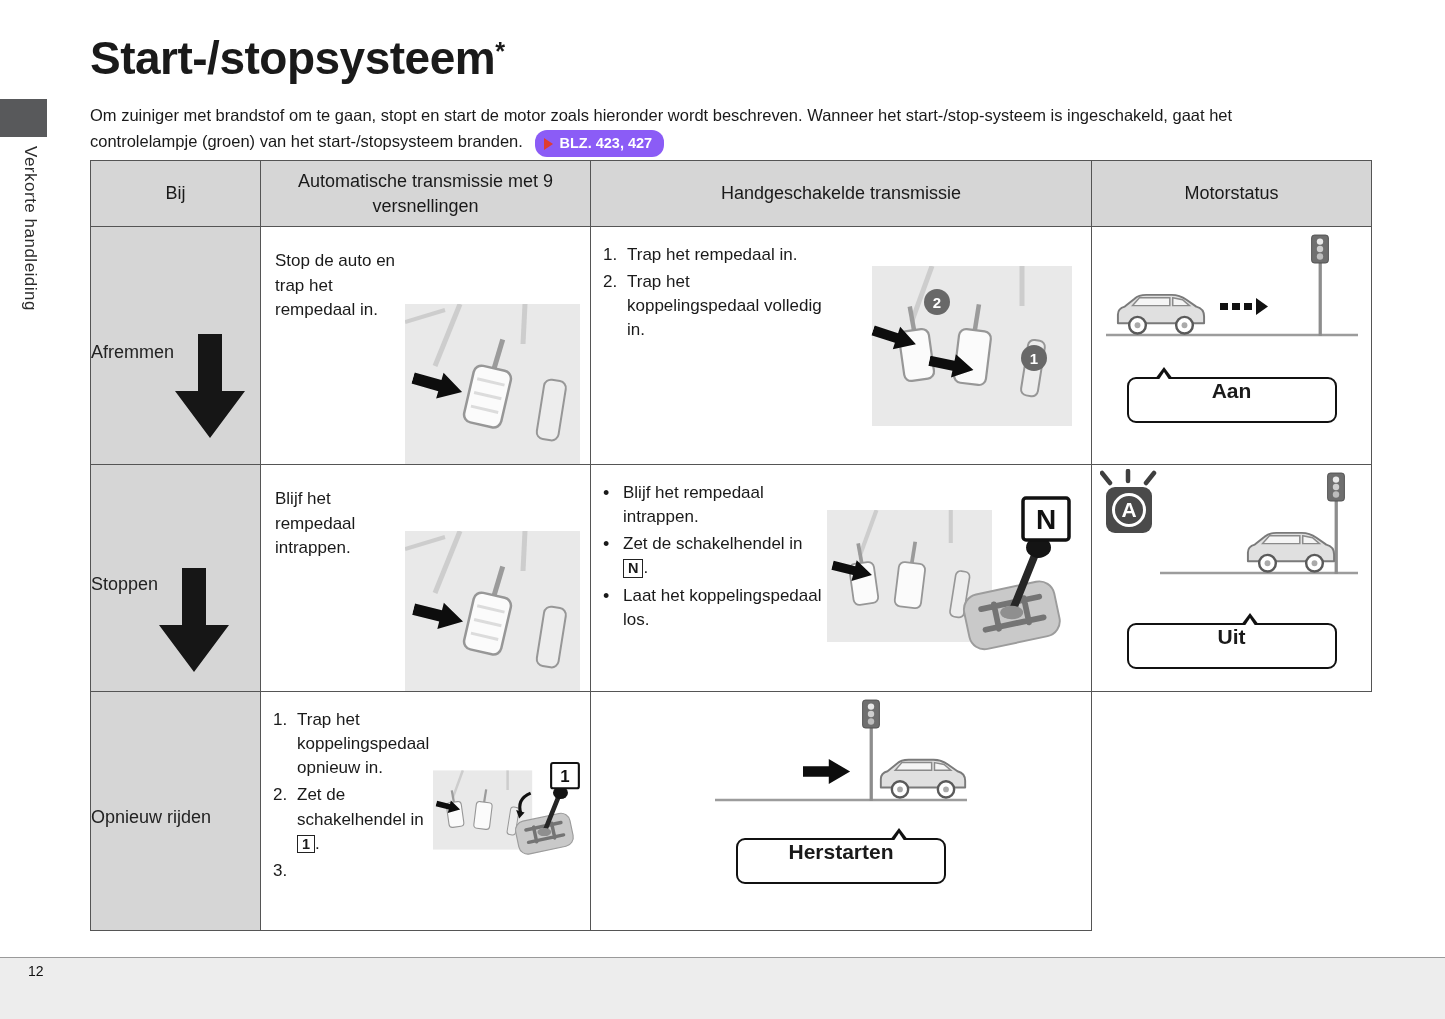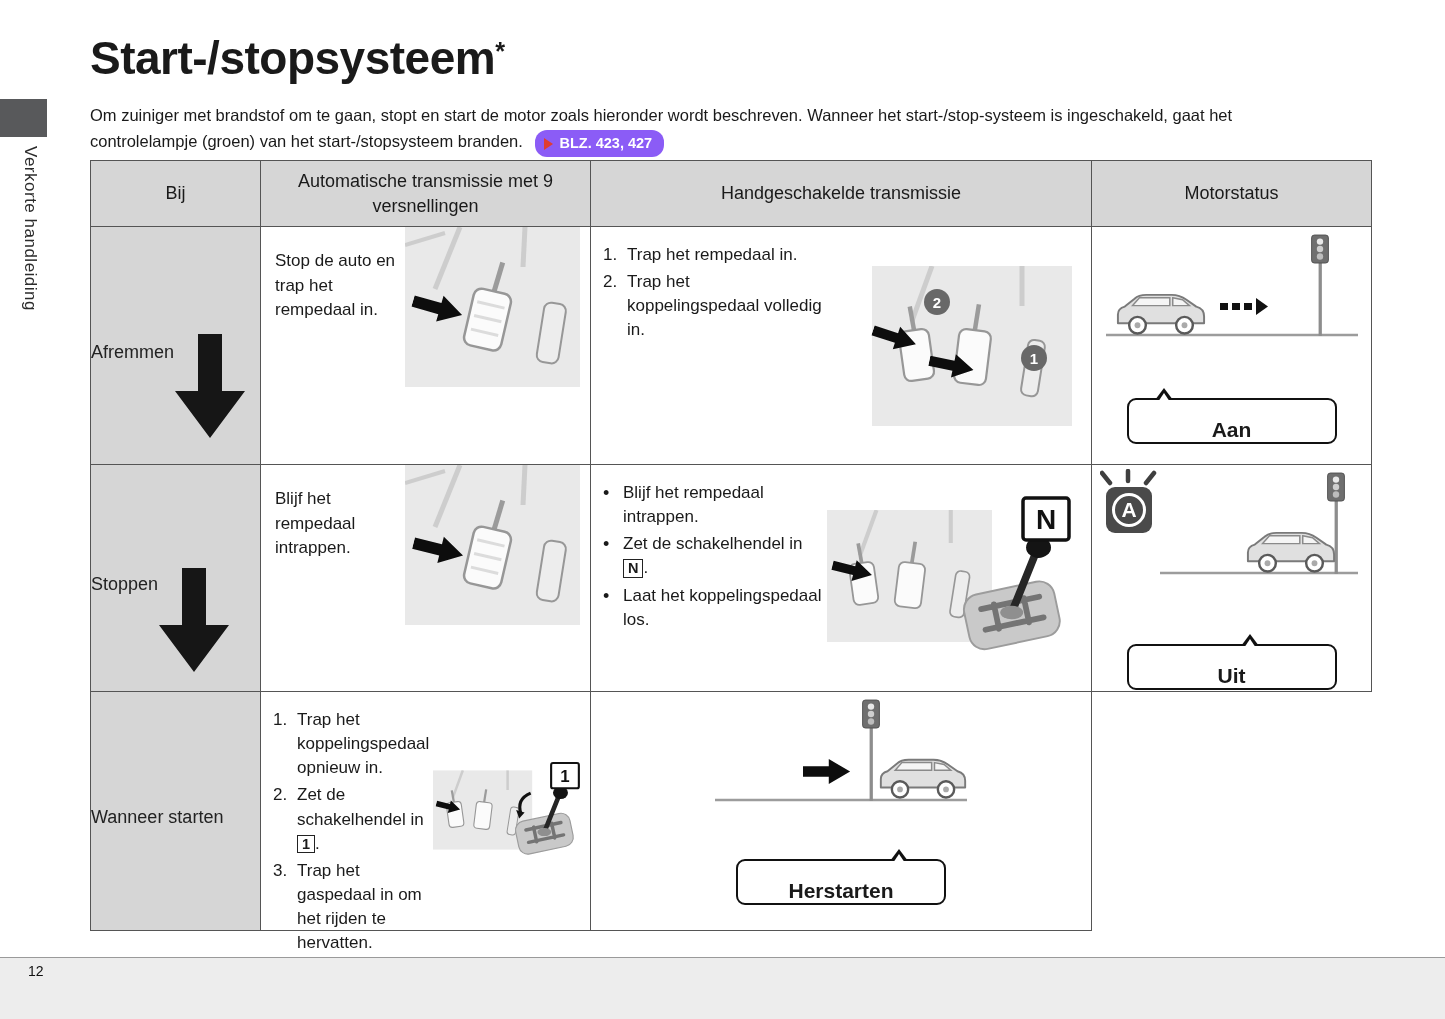--- a/index.html
+++ b/index.html
@@ -28,37 +28,37 @@
         grid-template-rows:66px 238px 227px 239px;
         border-top:1px solid #555;border-left:1px solid #555;background:#fff;}
   .cell{border-right:1px solid #555;border-bottom:1px solid #555;box-sizing:border-box;position:relative;}
   .hdr{background:#d6d6d6;display:flex;align-items:center;justify-content:center;
         text-align:center;font-size:18px;padding:0 12px;line-height:1.35;}
   .cond{background:#d6d6d6;display:flex;flex-direction:row;align-items:center;
         padding-top:13px;font-size:18px;color:#222;}
   .cond .down-arrow{margin-top:68px;}
   .cond.r2 .down-arrow{margin-top:72px;}
 
-  .auto-cell{display:flex;gap:6px;padding:0 8px 0 14px;align-items:flex-start;}
+  .auto-cell{display:flex;gap:6px;padding:0 8px 0 14px;align-items:flex-end;}
   .auto-text{width:124px;font-size:17px;line-height:1.45;align-self:flex-start;padding-top:22px;}
 
   .man-cell{display:flex;gap:4px;padding:0 6px 0 12px;align-items:center;}
   .steps{width:220px;font-size:17px;line-height:1.42;align-self:flex-start;padding-top:16px;
         display:flex;flex-direction:column;gap:3px;}
   .step{display:flex;}
   .step .marker{flex:none;width:24px;}
   .step.bullet .marker{width:20px;font-size:18px;}
   .kbox{display:inline-block;border:1.7px solid #222;padding:0 4px;line-height:1.12;
         font-weight:bold;font-size:14.5px;}
 
   .status-cell{position:relative;}
   .scene{display:block;margin:4px auto 0;}
   .bubble{position:absolute;left:50%;transform:translateX(-50%);width:206px;height:42px;
-        border:2.5px solid #111;border-radius:9px;background:#fff;display:flex;align-items:flex-end;
-        justify-content:center;font-weight:bold;font-size:21px;margin-top:21px;}
+        border:2.5px solid #111;border-radius:9px;background:#fff;display:flex;align-items:flex-start;
+        justify-content:center;font-weight:bold;font-size:21px;}
   .bubble .tail{position:absolute;top:-12px;width:0;height:0;
         border-left:9px solid transparent;border-right:9px solid transparent;border-bottom:12px solid #111;}
   .bubble .tail::after{content:'';position:absolute;left:-6px;top:5px;width:0;height:0;
         border-left:6px solid transparent;border-right:6px solid transparent;border-bottom:9px solid #fff;}
   .bubble.p1{top:150px;} .bubble.p2{top:158px;} .bubble.p3{top:146px;}
 
   
   .footer-bg{position:absolute;left:0;top:957px;width:1445px;height:62px;background:#ededed;
         border-top:1.5px solid #9a9a9a;}
   .page-number{position:absolute;left:28px;top:963px;font-size:14px;color:#111;}
@@ -265,35 +265,34 @@
         <use href="#sym-traffic" x="222" y="2" width="28" height="103"></use>
         <use href="#sym-car" x="144" y="57" width="94" height="47"></use>
       </svg>
       <div class="bubble p2">
         <span class="tail" style="left:112px"></span>
         <span>Uit</span>
       </div>
     </div>
 
     <div class="cell cond">
-      <span>Wanneer starten</span>
+      <span>Opnieuw rijden</span>
     </div>
     <div class="cell man-cell">
       <div class="steps">
         <div class="step">
             <span class="marker">1.</span>
             <span class="txt">Trap het koppelingspedaal opnieuw in.</span>
           </div>
         <div class="step">
             <span class="marker">2.</span>
             <span class="txt"><span>Zet de schakelhendel in</span> <span class="kbox">1</span><span>.</span></span>
           </div>
         <div class="step">
             <span class="marker">3.</span>
-            <span class="txt">Trap het gaspedaal in om het rijden te hervatten.</span>
           </div>
       </div>
       <svg width="250" height="165" viewBox="0 0 250 165">
         <use href="#sym-pedals3" x="0" y="14" width="165" height="132"></use>
         <g transform="translate(8,58) rotate(14)">
             <use href="#sym-arrow" width="42" height="23"></use>
           </g>
         <use href="#sym-shifter" x="132" y="32" width="115" height="125"></use>
         <g>
           <path d="M162,52 q-24,10 -16,34" stroke="#111" stroke-width="5" fill="none"></path>

